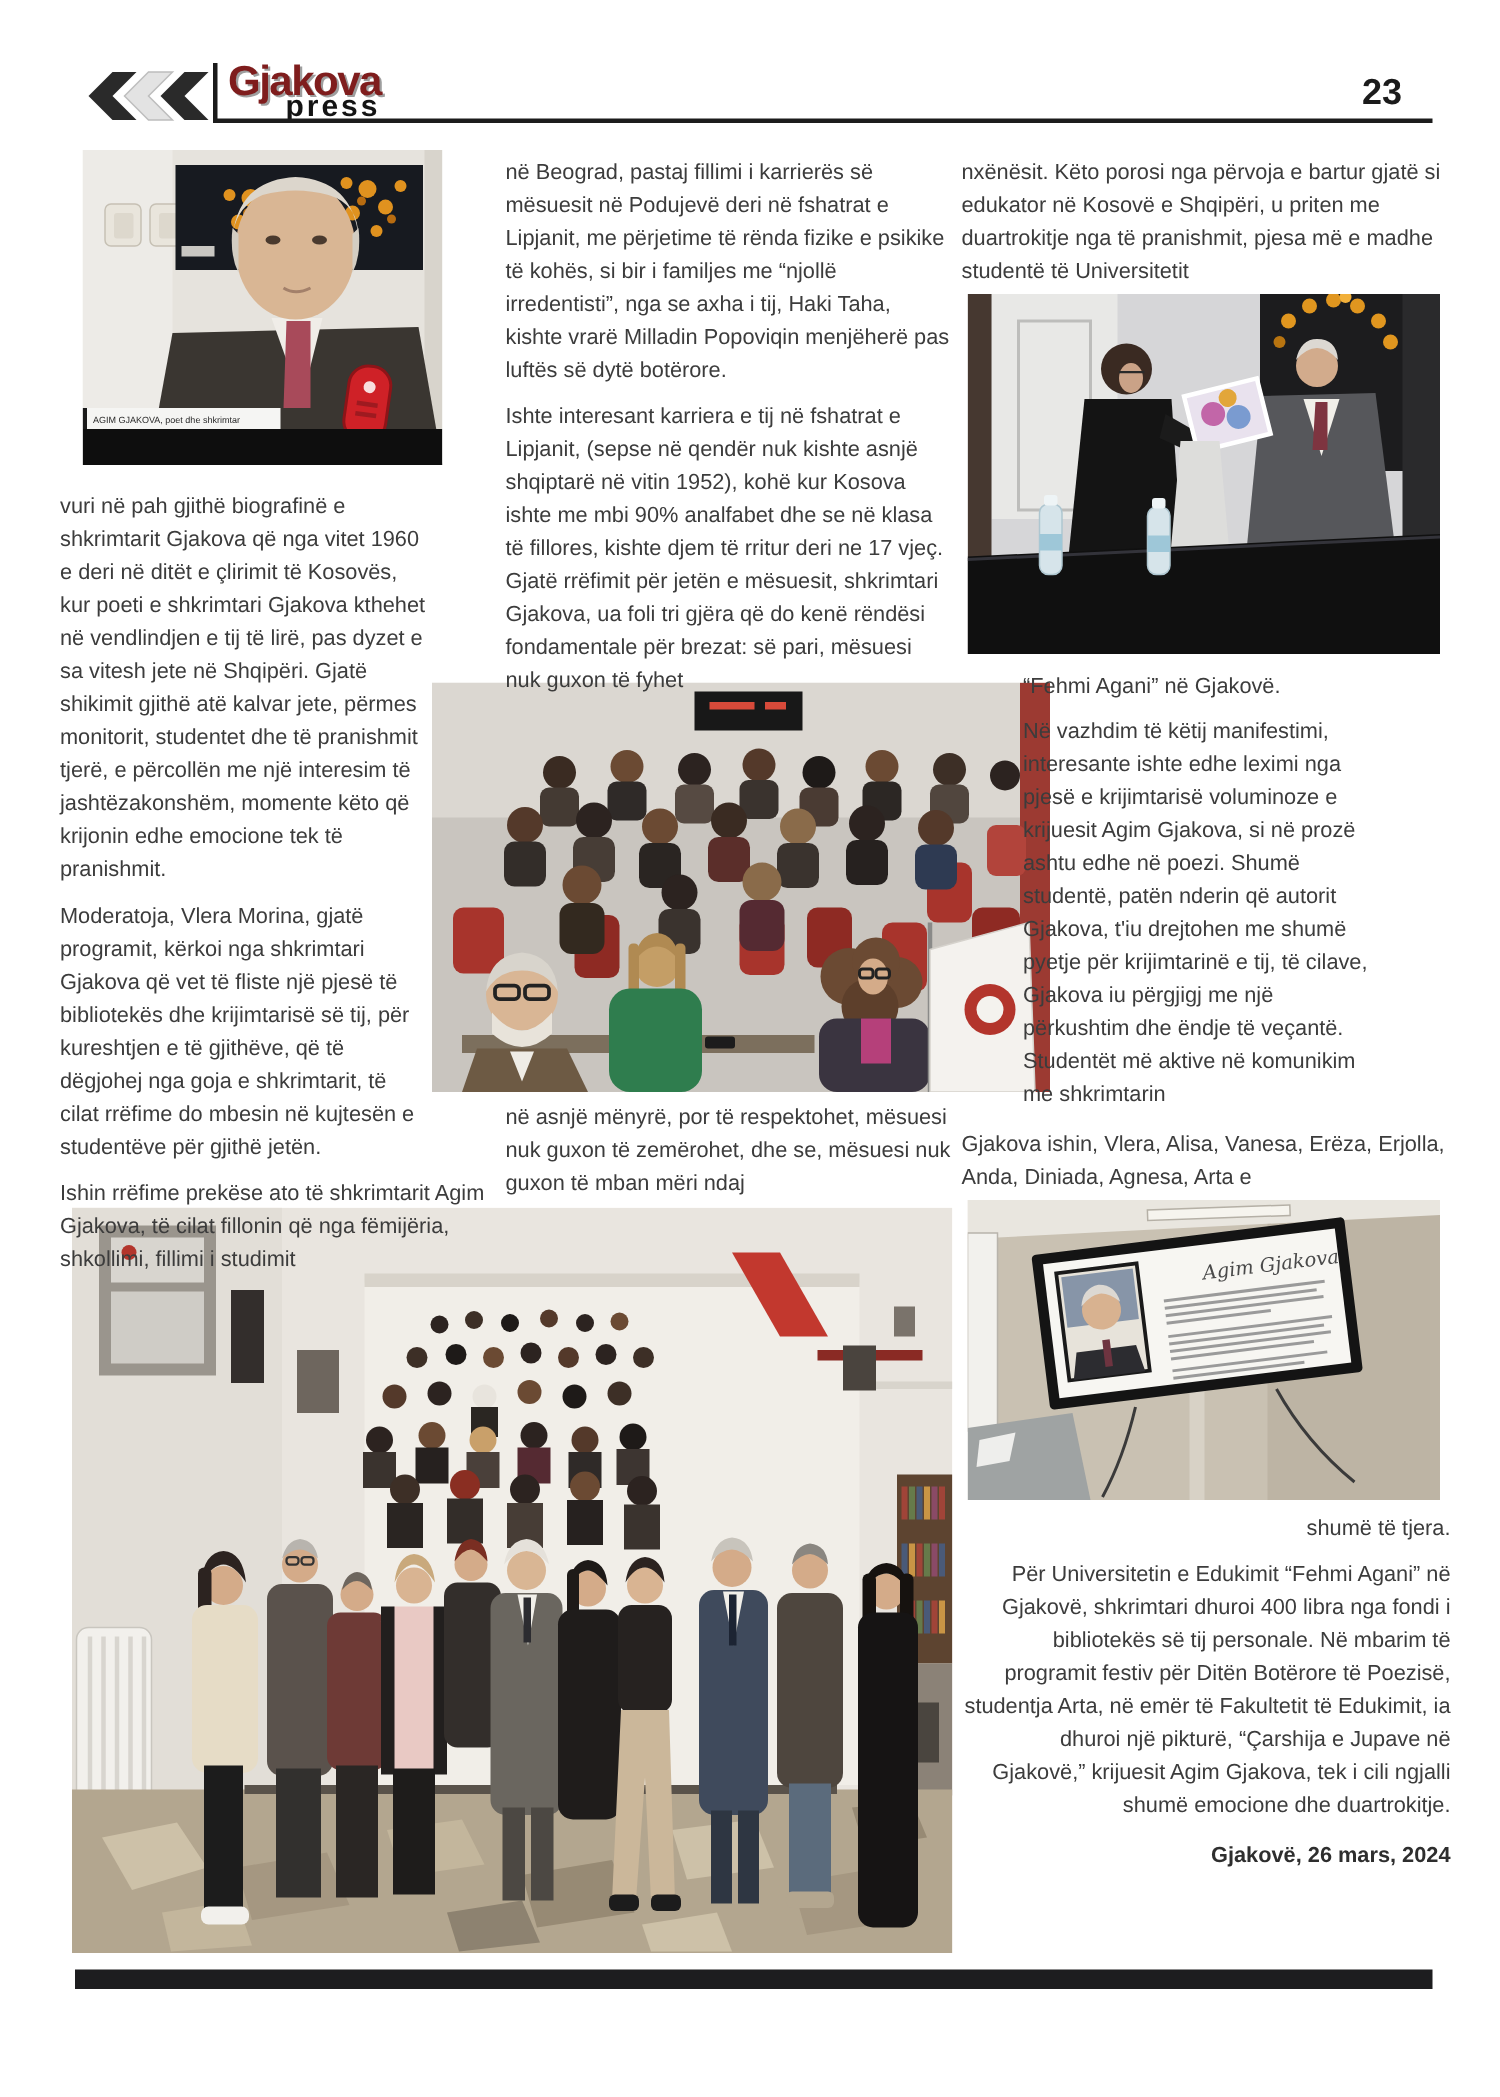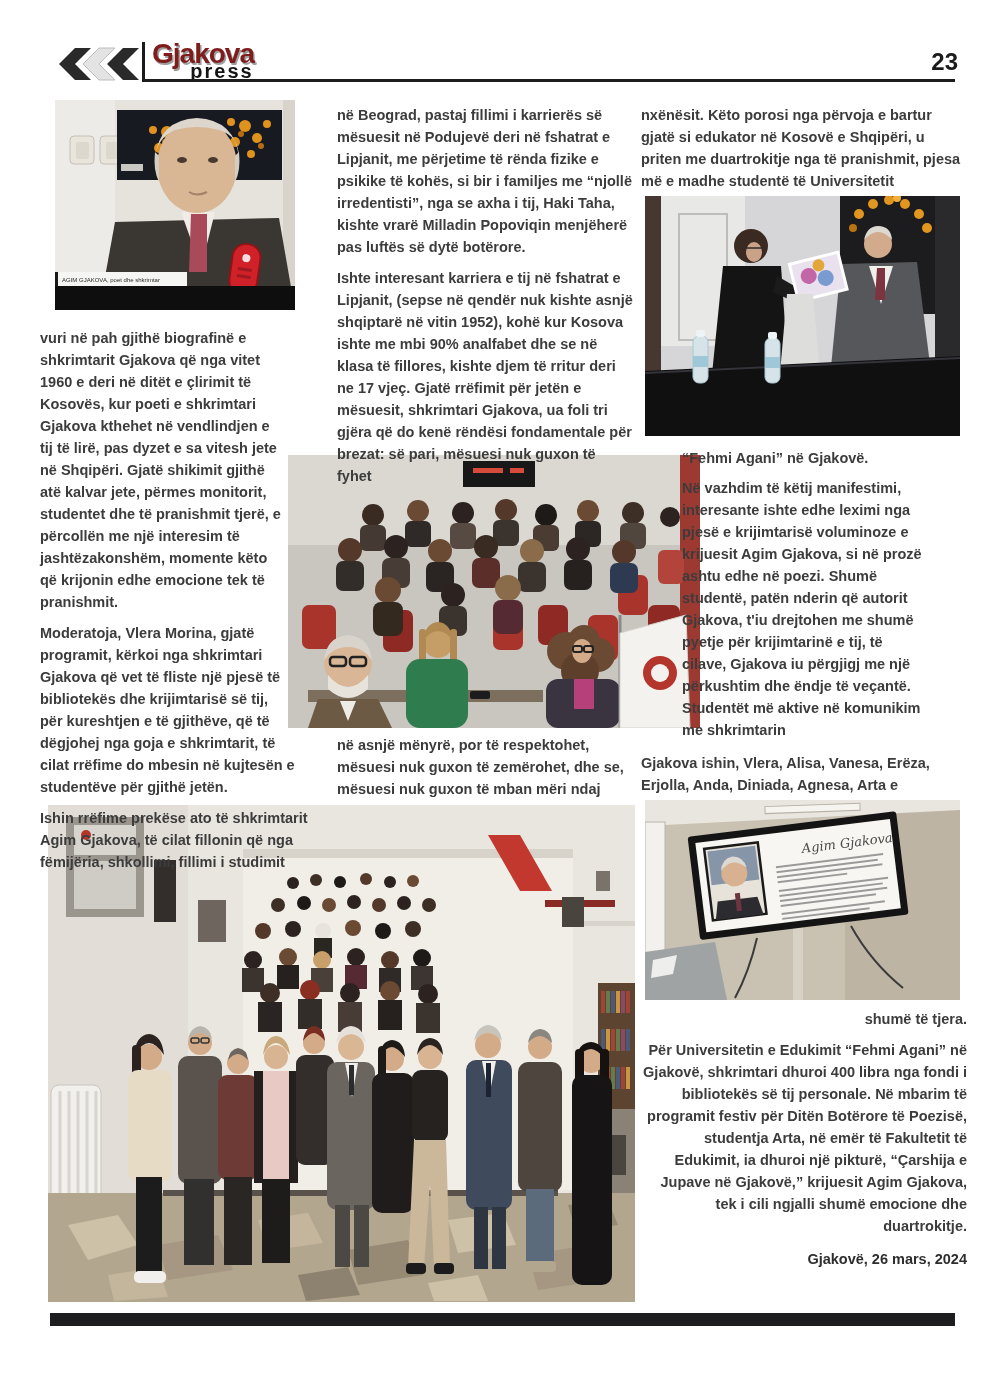--- a/index.html
+++ b/index.html
@@ -1,29 +1,29 @@
 <!DOCTYPE html>
 <html lang="sq"><head>
 <meta charset="utf-8">
 <style>
   html,body{margin:0;padding:0;background:#ffffff;}
   #page{position:relative;width:1000px;height:1398px;background:#ffffff;overflow:hidden;
         font-family:"Liberation Sans","DejaVu Sans",sans-serif;color:#3c3c3c;}
   .txt{position:absolute;font-size:14.5px;line-height:22px;color:#3c3c3c;text-align:left;}
-  .txt p{margin:0 0 9px 0;font-weight:bold;}
+  .txt p{margin:0 0 9px 0;}
   .bold{font-weight:bold;color:#2e2e2e;}
   
   .chevrons{position:absolute;left:55px;top:46px;}
   .logo-box{position:absolute;left:142px;top:42px;height:38px;border-left:3px solid #1a1a1a;padding-left:7px;}
   .logo-title{font-size:28px;font-weight:bold;color:#7f1d1d;line-height:24px;letter-spacing:-1px;
               text-shadow:1.5px 1.5px 0 rgba(40,40,40,.45);}
   .logo-sub{font-size:20px;font-weight:bold;color:#141414;line-height:12px;letter-spacing:2px;
             text-align:center;margin-top:-1px;padding-left:38px;}
   .rule{position:absolute;left:142px;width:813px;top:79px;height:3px;background:#1c1c1c;}
-  .pageno{position:absolute;left:908px;top:48px;width:50px;text-align:right;
+  .pageno{position:absolute;left:908px;top:48px;width:50px;
           font-size:24px;font-weight:bold;color:#1b1b1b;}
   
   .l-col{left:40px;top:327px;width:292px;}
   .l-spacer{float:right;width:46px;height:278px;margin-top:128px;}
   .m-col{left:337px;top:104px;width:296px;}
   .r-col-top{left:641px;top:104px;width:322px;}
   .r-col-mid{left:682px;top:447px;width:240px;}
   .r-col-cont{left:641px;top:752px;width:330px;}
   .m-col-bot{left:337px;top:734px;width:300px;}
   .r-col-bot{left:641px;top:1008px;width:326px;text-align:right;}

